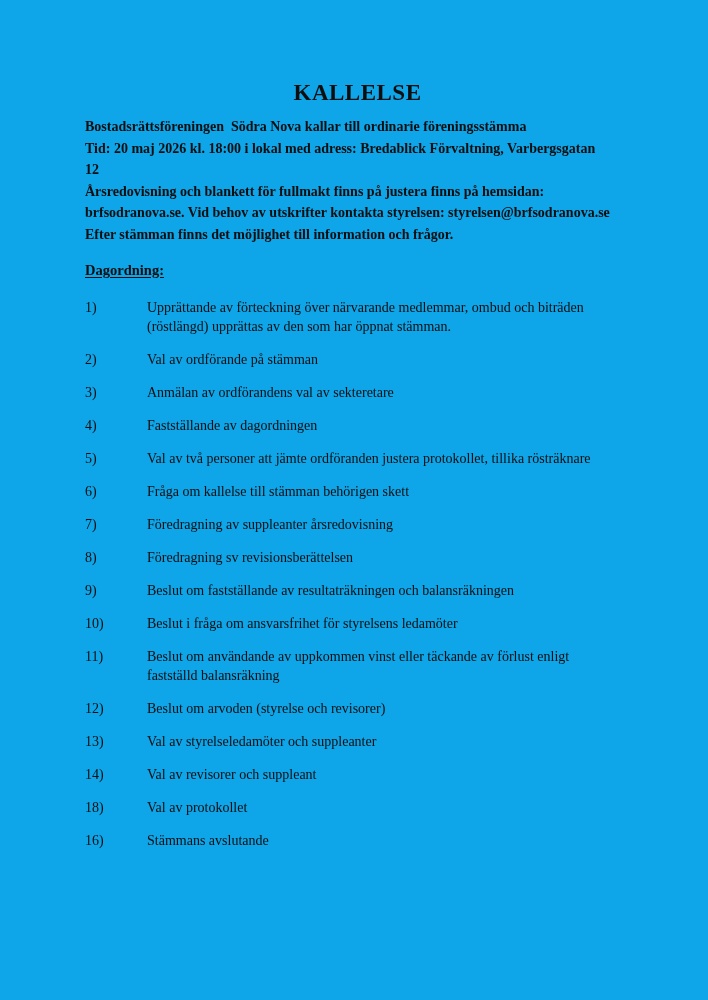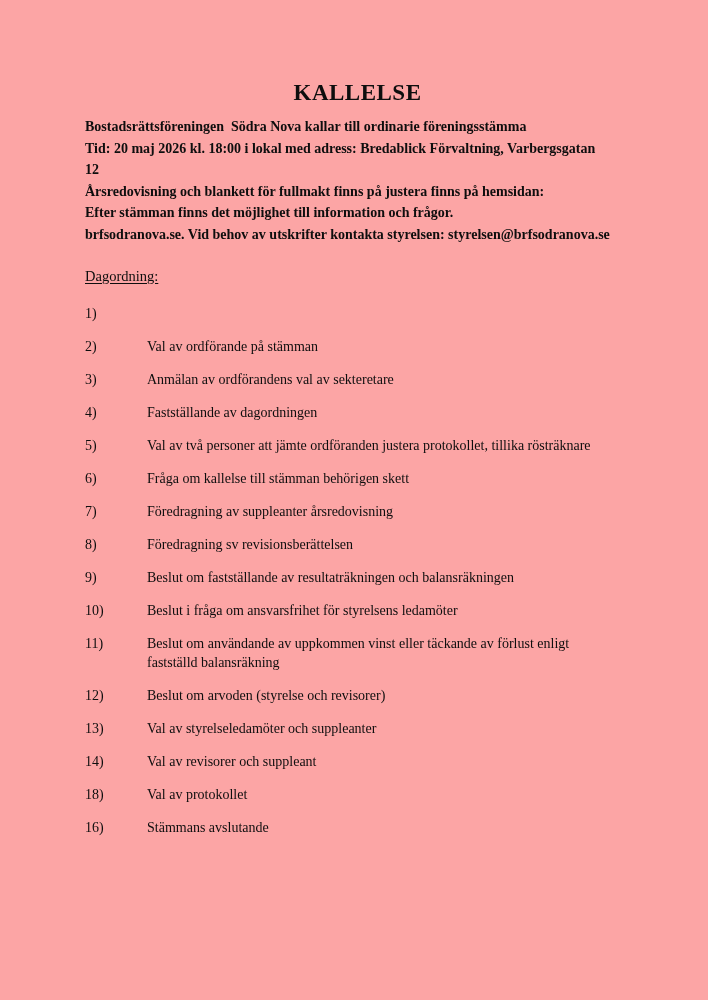--- a/index.html
+++ b/index.html
@@ -30,25 +30,26 @@
   .intro {
     margin-top: 10px;
     font-weight: 700;
     font-size: 14px;
     line-height: 21.5px;
   }
   .intro .line {
     white-space: pre;
   }
   .agenda-heading {
-    margin-top: 21px;
+    margin-top: 15px;
     font-size: 14.5px;
     line-height: 21.5px;
     text-decoration: underline;
     text-underline-offset: 2px;
+    font-weight: bold;
   }
   .agenda {
     margin-top: 16px;
   }
   .agenda-item {
     display: flex;
     align-items: flex-start;
     margin-bottom: 14px;
     font-size: 14px;
     line-height: 19px;
@@ -57,38 +58,42 @@
     flex: none;
     width: 62px;
   }
   .agenda-text .line {
     white-space: pre;
   }
 </style>
 </head>
 <body>
 
-<div class="page" style="background: #fca5a5; color: rgb(14, 14, 14);">
+<div class="page" style="background: #0ea5e9; color: rgb(14, 14, 14);">
   <div class="content">
     <h1 class="doc-title">KALLELSE</h1>
 
     <div class="intro" id="intro-block">
         <div class="line">Bostadsrättsföreningen  Södra Nova kallar till ordinarie föreningsstämma</div>
         <div class="line">Tid: 20 maj 2026 kl. 18:00 i lokal med adress: Bredablick Förvaltning, Varbergsgatan</div>
         <div class="line">12</div>
         <div class="line">Årsredovisning och blankett för fullmakt finns på justera finns på hemsidan:</div>
+        <div class="line">brfsodranova.se. Vid behov av utskrifter kontakta styrelsen: styrelsen@brfsodranova.se</div>
         <div class="line">Efter stämman finns det möjlighet till information och frågor.</div>
-        <div class="line">brfsodranova.se. Vid behov av utskrifter kontakta styrelsen: styrelsen@brfsodranova.se</div>
       </div>
 
     <div class="agenda-heading">Dagordning:</div>
 
     <div class="agenda" id="agenda-list">
   <div class="agenda-item">
     <div class="agenda-num">1)</div>
+    <div class="agenda-text">
+            <div class="line">Upprättande av förteckning över närvarande medlemmar, ombud och biträden</div>
+            <div class="line">(röstlängd) upprättas av den som har öppnat stämman.</div>
+          </div>
   </div>
 
   <div class="agenda-item">
     <div class="agenda-num">2)</div>
     <div class="agenda-text">
             <div class="line">Val av ordförande på stämman</div>
           </div>
   </div>
 
   <div class="agenda-item">

